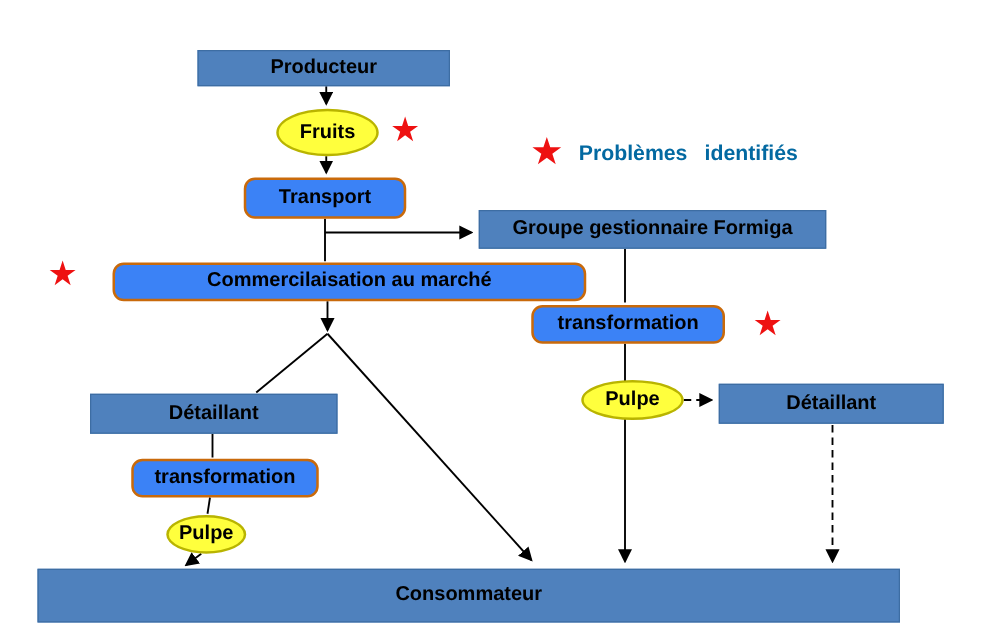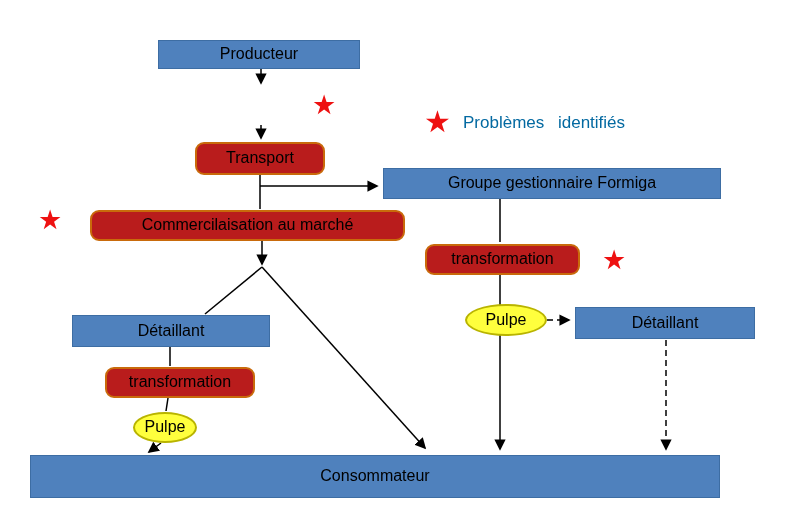--- a/index.html
+++ b/index.html
@@ -3,37 +3,37 @@
 <meta charset="utf-8">
 <style>
   html,body{margin:0;padding:0;}
   body{
     width:794px;height:508px;
     background:#ffffff;
     font-family:"Liberation Sans", sans-serif;
     position:relative;
     overflow:hidden;
   }
-  .canvas{position:absolute;inset:0;}
+  .canvas{position:absolute;inset:0;font-weight:bold;}
   svg.connectors{position:absolute;left:0;top:0;z-index:1;}
   .node{
     position:absolute;
     z-index:2;
     display:flex;align-items:center;justify-content:center;
     font-size:16px;color:#000;
     text-align:center;
     box-sizing:border-box;
     line-height:1.05;
   }
   .blue-box{
     background:#4f81bd;
     border:1px solid #3d6da3;
   }
   .orange-box{
-    background:#b91c1c;
+    background:#3b82f6;
     border:2px solid #c96a0b;
     border-radius:9px;
   }
   .yellow-ellipse{
     background:#ffff3d;
     border:2px solid #b9b400;
     border-radius:50%;
   }
   .star{
     position:absolute;z-index:3;
@@ -72,36 +72,39 @@
     <line x1="666" y1="340" x2="666" y2="449" stroke="#000" stroke-width="1.5" stroke-dasharray="6 4" marker-end="url(#arrow)"></line>
     <line x1="170" y1="347" x2="170" y2="366" stroke="#000" stroke-width="1.5"></line>
     <line x1="168" y1="398" x2="166" y2="411" stroke="#000" stroke-width="1.5"></line>
     <line x1="161" y1="443" x2="149" y2="452" stroke="#000" stroke-width="1.5" marker-end="url(#arrow)"></line>
   </svg>
 
   <div class="node blue-box" style="left:158px;top:40px;width:202px;height:29px;">
     <span>Producteur</span>
   </div>
 
+  <div class="node yellow-ellipse" style="left:221px;top:87px;width:82px;height:38px;">
+    <span>Fruits</span>
+  </div>
 
   <span class="star" style="left:312px;top:91px;">★</span>
 
   <span class="star" style="left:424px;top:107px;font-size:30px;">★</span>
   <span class="legend-text" style="left:463px;top:113px;">Problèmes  identifiés</span>
 
   <div class="node orange-box" style="left:195px;top:142px;width:130px;height:33px;">
     <span>Transport</span>
   </div>
 
-  <div class="node blue-box" style="left:383px;top:168px;width:338px;height:31px;">
+  <div class="node blue-box" style="left:383px;top:168px;width:278px;height:31px;">
     <span>Groupe gestionnaire Formiga</span>
   </div>
 
   <span class="star" style="left:38px;top:206px;">★</span>
-  <div class="node orange-box" style="left:90px;top:210px;width:315px;height:31px;">
+  <div class="node orange-box" style="left:90px;top:210px;width:379px;height:31px;">
     <span>Commercilaisation au marché</span>
   </div>
 
   <div class="node orange-box" style="left:425px;top:244px;width:155px;height:31px;">
     <span>transformation</span>
   </div>
   <span class="star" style="left:602px;top:246px;">★</span>
 
   <div class="node yellow-ellipse" style="left:465px;top:304px;width:82px;height:32px;">
     <span>Pulpe</span>

